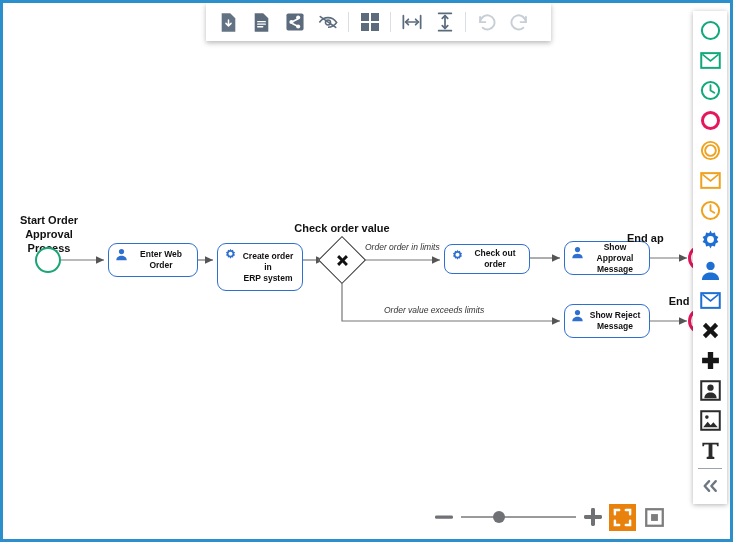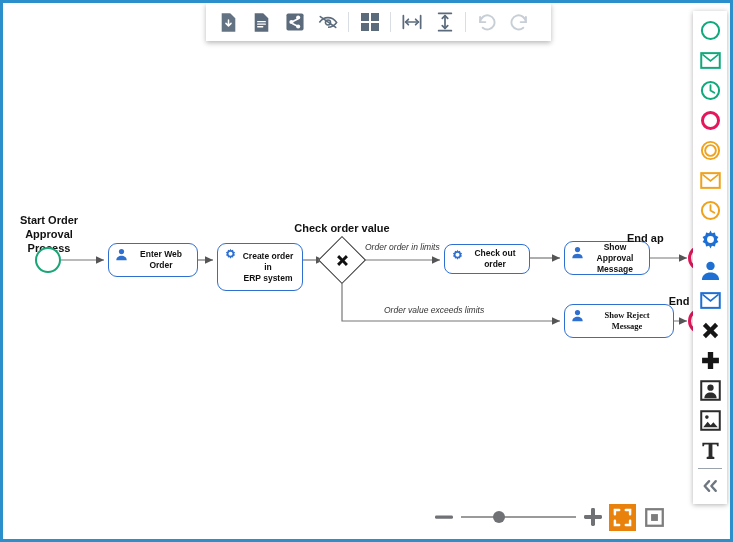--- a/index.html
+++ b/index.html
@@ -203,21 +203,21 @@
       <span class="ticon">
         <svg width="13" height="13" viewBox="0 0 16 16" fill="#2f6fd0">
           <circle cx="8" cy="4.4" r="3.2"></circle>
           <path d="M1.6 15c0-3.6 2.9-5.6 6.4-5.6s6.4 2 6.4 5.6z"></path>
         </svg>
       </span>
       <span class="tlabel">Show Approval
 Message</span>
     </div>
 
-    <div class="task" style="left:561px;top:301px;width:110px;height:34px;font-family:Liberation Serif, serif;">
+    <div class="task" style="left:561px;top:301px;width:86px;height:34px;">
       <span class="ticon">
         <svg width="13" height="13" viewBox="0 0 16 16" fill="#2f6fd0">
           <circle cx="8" cy="4.4" r="3.2"></circle>
           <path d="M1.6 15c0-3.6 2.9-5.6 6.4-5.6s6.4 2 6.4 5.6z"></path>
         </svg>
       </span>
       <span class="tlabel">Show Reject
 Message</span>
     </div>
 

